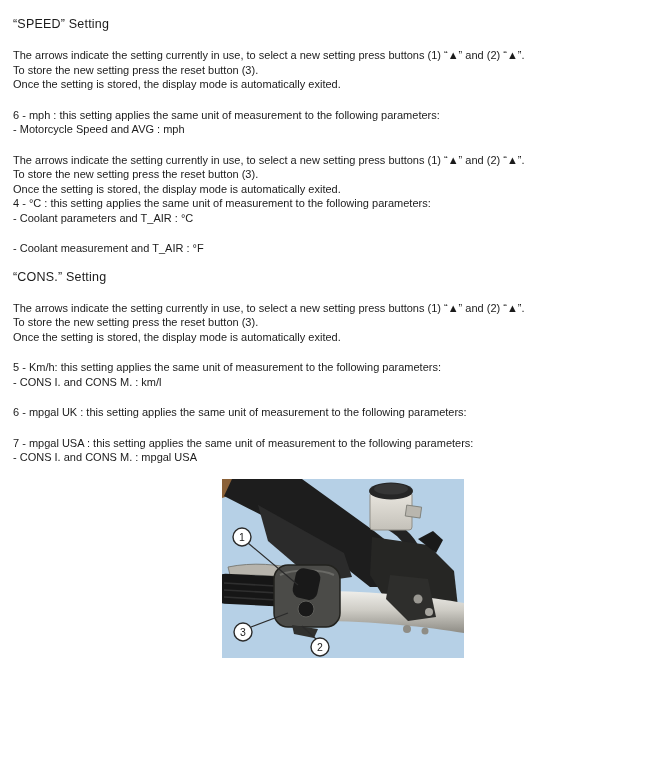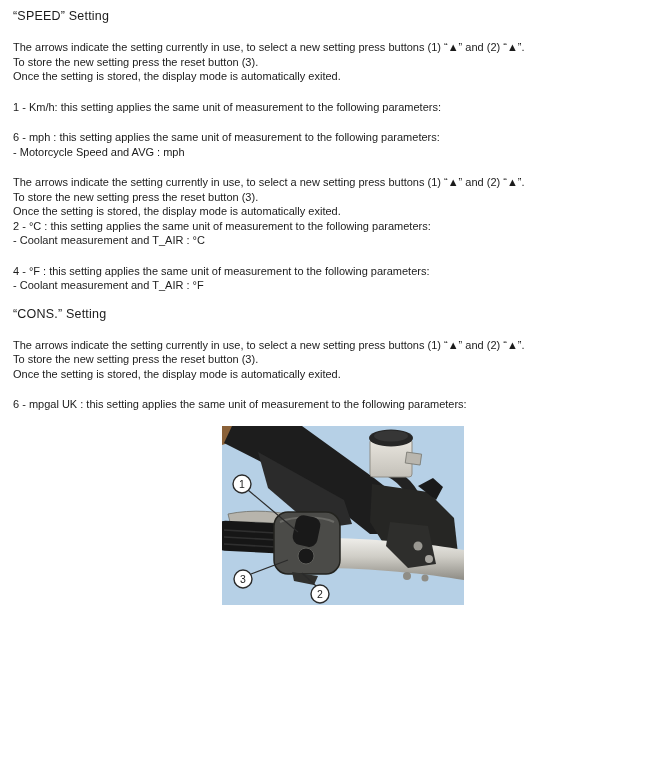--- a/index.html
+++ b/index.html
@@ -1,21 +1,21 @@
 <!DOCTYPE html>
 <html><head>
 <meta charset="utf-8">
 <style>
   html,body{margin:0;padding:0;}
   body{
     width:658px;height:768px;background:#ffffff;
     font-family:"Liberation Sans",sans-serif;color:#1b1b1b;
     overflow:hidden;
   }
-  .page{padding:9px 0 0 13px;}
+  .page{padding:17px 0 0 13px;}
   .section-heading{
     font-size:12.5px;font-weight:400;line-height:15px;
     margin:0 0 8px 0;letter-spacing:0.2px;
   }
   .block{margin:16px 0 14px 0;}
   .line{
     font-size:11px;line-height:14.5px;white-space:pre;
   }
   .figure{
     margin:0 0 0 209px;width:242px;height:179px;
@@ -31,51 +31,57 @@
 <div class="page">
 
   <section>
     <h2 class="section-heading">“SPEED” Setting</h2>
     <div class="block">
       <div class="line">The arrows indicate the setting currently in use, to select a new setting press buttons (1) “▲” and (2) “▲”.</div>
       <div class="line">To store the new setting press the reset button (3).</div>
       <div class="line">Once the setting is stored, the display mode is automatically exited.</div>
     </div>
     <div class="block">
-      <div class="line">1 - Km/h: this setting applies the same unit of measurement to the following parameters:</div>
     </div>
     <div class="block">
       <div class="line">6 - mph : this setting applies the same unit of measurement to the following parameters:</div>
       <div class="line">- Motorcycle Speed and AVG : mph</div>
     </div>
   </section>
 
   <section>
     <div class="block">
       <div class="line">The arrows indicate the setting currently in use, to select a new setting press buttons (1) “▲” and (2) “▲”.</div>
       <div class="line">To store the new setting press the reset button (3).</div>
       <div class="line">Once the setting is stored, the display mode is automatically exited.</div>
-      <div class="line">2 - °C : this setting applies the same unit of measurement to the following parameters:</div>
-      <div class="line">- Coolant measurement and T_AIR : °C</div>
+      <div class="line">4 - °C : this setting applies the same unit of measurement to the following parameters:</div>
+      <div class="line">- Coolant parameters and T_AIR : °C</div>
     </div>
     <div class="block">
-      <div class="line">4 - °F : this setting applies the same unit of measurement to the following parameters:</div>
       <div class="line">- Coolant measurement and T_AIR : °F</div>
     </div>
   </section>
 
   <section>
     <h2 class="section-heading">“CONS.” Setting</h2>
     <div class="block">
       <div class="line">The arrows indicate the setting currently in use, to select a new setting press buttons (1) “▲” and (2) “▲”.</div>
       <div class="line">To store the new setting press the reset button (3).</div>
       <div class="line">Once the setting is stored, the display mode is automatically exited.</div>
     </div>
     <div class="block">
+      <div class="line">5 - Km/h: this setting applies the same unit of measurement to the following parameters:</div>
+      <div class="line">- CONS I. and CONS M. : km/l</div>
+    </div>
+    <div class="block">
       <div class="line">6 - mpgal UK : this setting applies the same unit of measurement to the following parameters:</div>
+    </div>
+    <div class="block">
+      <div class="line">7 - mpgal USA : this setting applies the same unit of measurement to the following parameters:</div>
+      <div class="line">- CONS I. and CONS M. : mpgal USA</div>
     </div>
   </section>
 
   <div class="figure">
     <svg viewBox="0 0 242 179" width="242" height="179" role="img">
       <defs>
         <linearGradient id="barGrad" x1="0" y1="0" x2="0" y2="1">
           <stop offset="0" stop-color="#efeeea"></stop>
           <stop offset="0.45" stop-color="#cfcdc6"></stop>
           <stop offset="1" stop-color="#8e8c85"></stop>

